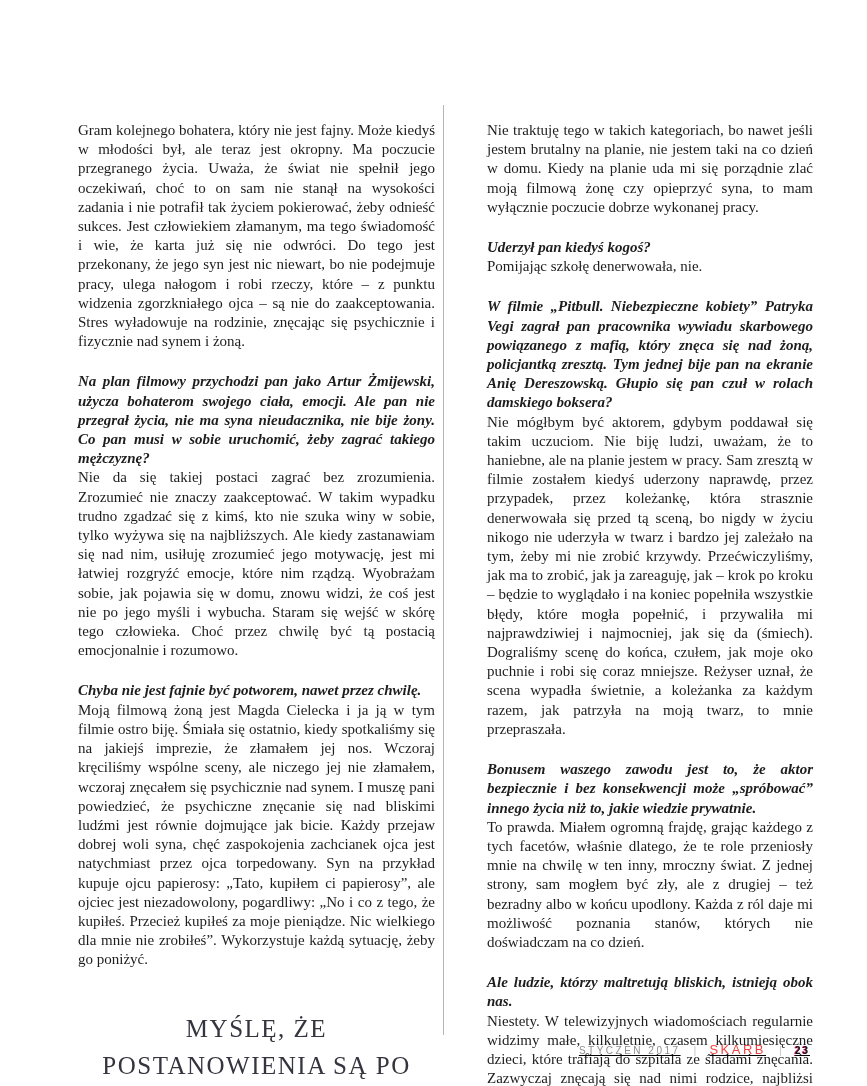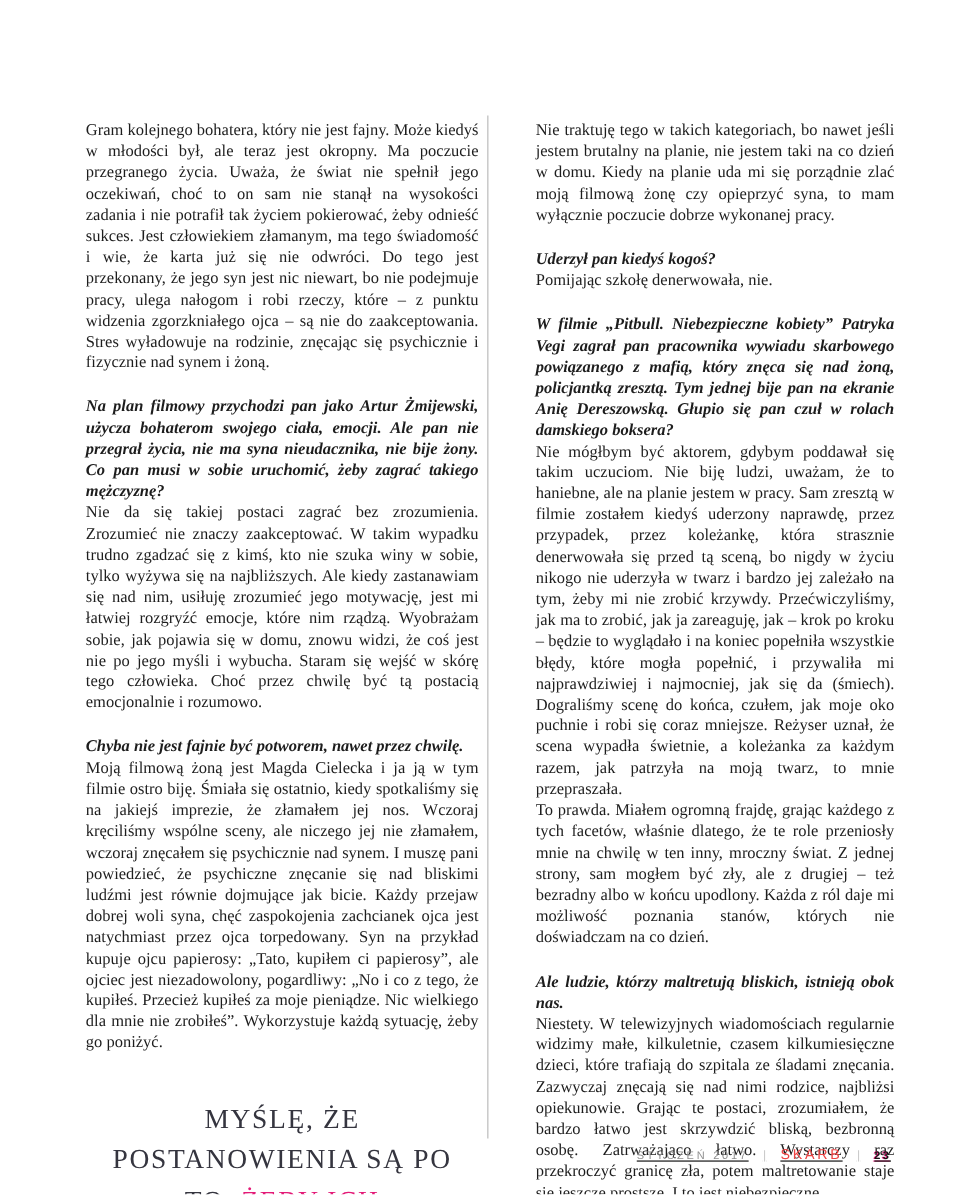--- a/index.html
+++ b/index.html
@@ -37,21 +37,21 @@
     flex: 0 0 1px;
   }
   .col-right { width: 326px; margin-left: 43px; }
   p.question {
     font-weight: bold;
     font-style: italic;
     margin-top: 21px;
     position: relative;
   }
   #left-blocks > p:first-child,
-  #right-blocks > p:first-child { margin-top: 5px; }
+  #right-blocks > p:first-child { margin-top: 16px; }
   .pull-quote {
     margin-top: 40px;
     padding: 0 2px;
     text-align: center;
     font-size: 25px;
     line-height: 37.5px;
     letter-spacing: 1.5px;
     color: #35353f;
   }
   .footer {
@@ -102,20 +102,21 @@
       <div class="pull-quote"><span class="pq-dark" style="color: rgb(53, 53, 63);">MYŚLĘ, ŻE POSTANOWIENIA SĄ PO TO, </span><span class="pq-pink" style="color: rgb(227, 26, 119);">ŻEBY ICH DOKONYWAĆ TU I TERAZ.</span></div>
     </div>
     <div class="col-rule"></div>
     <div class="col col-right">
       <div id="right-blocks">
           <p class="answer">Nie traktuję tego w takich kategoriach, bo nawet jeśli jestem brutalny na planie, nie jestem taki na co dzień w domu. Kiedy na planie uda mi się porządnie zlać moją filmową żonę czy opieprzyć syna, to mam wyłącznie poczucie dobrze wykonanej pracy.</p>
           <p class="question">Uderzył pan kiedyś kogoś?</p>
           <p class="answer">Pomijając szkołę denerwowała, nie.</p>
           <p class="question">W filmie „Pitbull. Niebezpieczne kobiety” Patryka Vegi zagrał pan pracownika wywiadu skarbowego powiązanego z mafią, który znęca się nad żoną, policjantką zresztą. Tym jednej bije pan na ekranie Anię Dereszowską. Głupio się pan czuł w rolach damskiego boksera?</p>
           <p class="answer">Nie mógłbym być aktorem, gdybym poddawał się takim uczuciom. Nie biję ludzi, uważam, że to haniebne, ale na planie jestem w pracy. Sam zresztą w filmie zostałem kiedyś uderzony naprawdę, przez przypadek, przez koleżankę, która strasznie denerwowała się przed tą sceną, bo nigdy w życiu nikogo nie uderzyła w twarz i bardzo jej zależało na tym, żeby mi nie zrobić krzywdy. Przećwiczyliśmy, jak ma to zrobić, jak ja zareaguję, jak – krok po kroku – będzie to wyglądało i na koniec popełniła wszystkie błędy, które mogła popełnić, i przywaliła mi najprawdziwiej i najmocniej, jak się da (śmiech). Dograliśmy scenę do końca, czułem, jak moje oko puchnie i robi się coraz mniejsze. Reżyser uznał, że scena wypadła świetnie, a koleżanka za każdym razem, jak patrzyła na moją twarz, to mnie przepraszała.</p>
+          <p class="question">Bonusem waszego zawodu jest to, że aktor bezpiecznie i bez konsekwencji może „spróbować” innego życia niż to, jakie wiedzie prywatnie.</p>
           <p class="answer">To prawda. Miałem ogromną frajdę, grając każdego z tych facetów, właśnie dlatego, że te role przeniosły mnie na chwilę w ten inny, mroczny świat. Z jednej strony, sam mogłem być zły, ale z drugiej – też bezradny albo w końcu upodlony. Każda z ról daje mi możliwość poznania stanów, których nie doświadczam na co dzień.</p>
           <p class="question">Ale ludzie, którzy maltretują bliskich, istnieją obok nas.</p>
           <p class="answer">Niestety. W telewizyjnych wiadomościach regularnie widzimy małe, kilkuletnie, czasem kilkumiesięczne dzieci, które trafiają do szpitala ze śladami znęcania. Zazwyczaj znęcają się nad nimi rodzice, najbliżsi opiekunowie. Grając te postaci, zrozumiałem, że bardzo łatwo jest skrzywdzić bliską, bezbronną osobę. Zatrważająco łatwo. Wystarczy raz przekroczyć granicę zła, potem maltretowanie staje się jeszcze prostsze. I to jest niebezpieczne.</p>
         </div>
     </div>
   </div>
 
   <div class="footer">
     <span class="f-issue">STYCZEŃ 2017</span>
     <span class="f-div">|</span>

